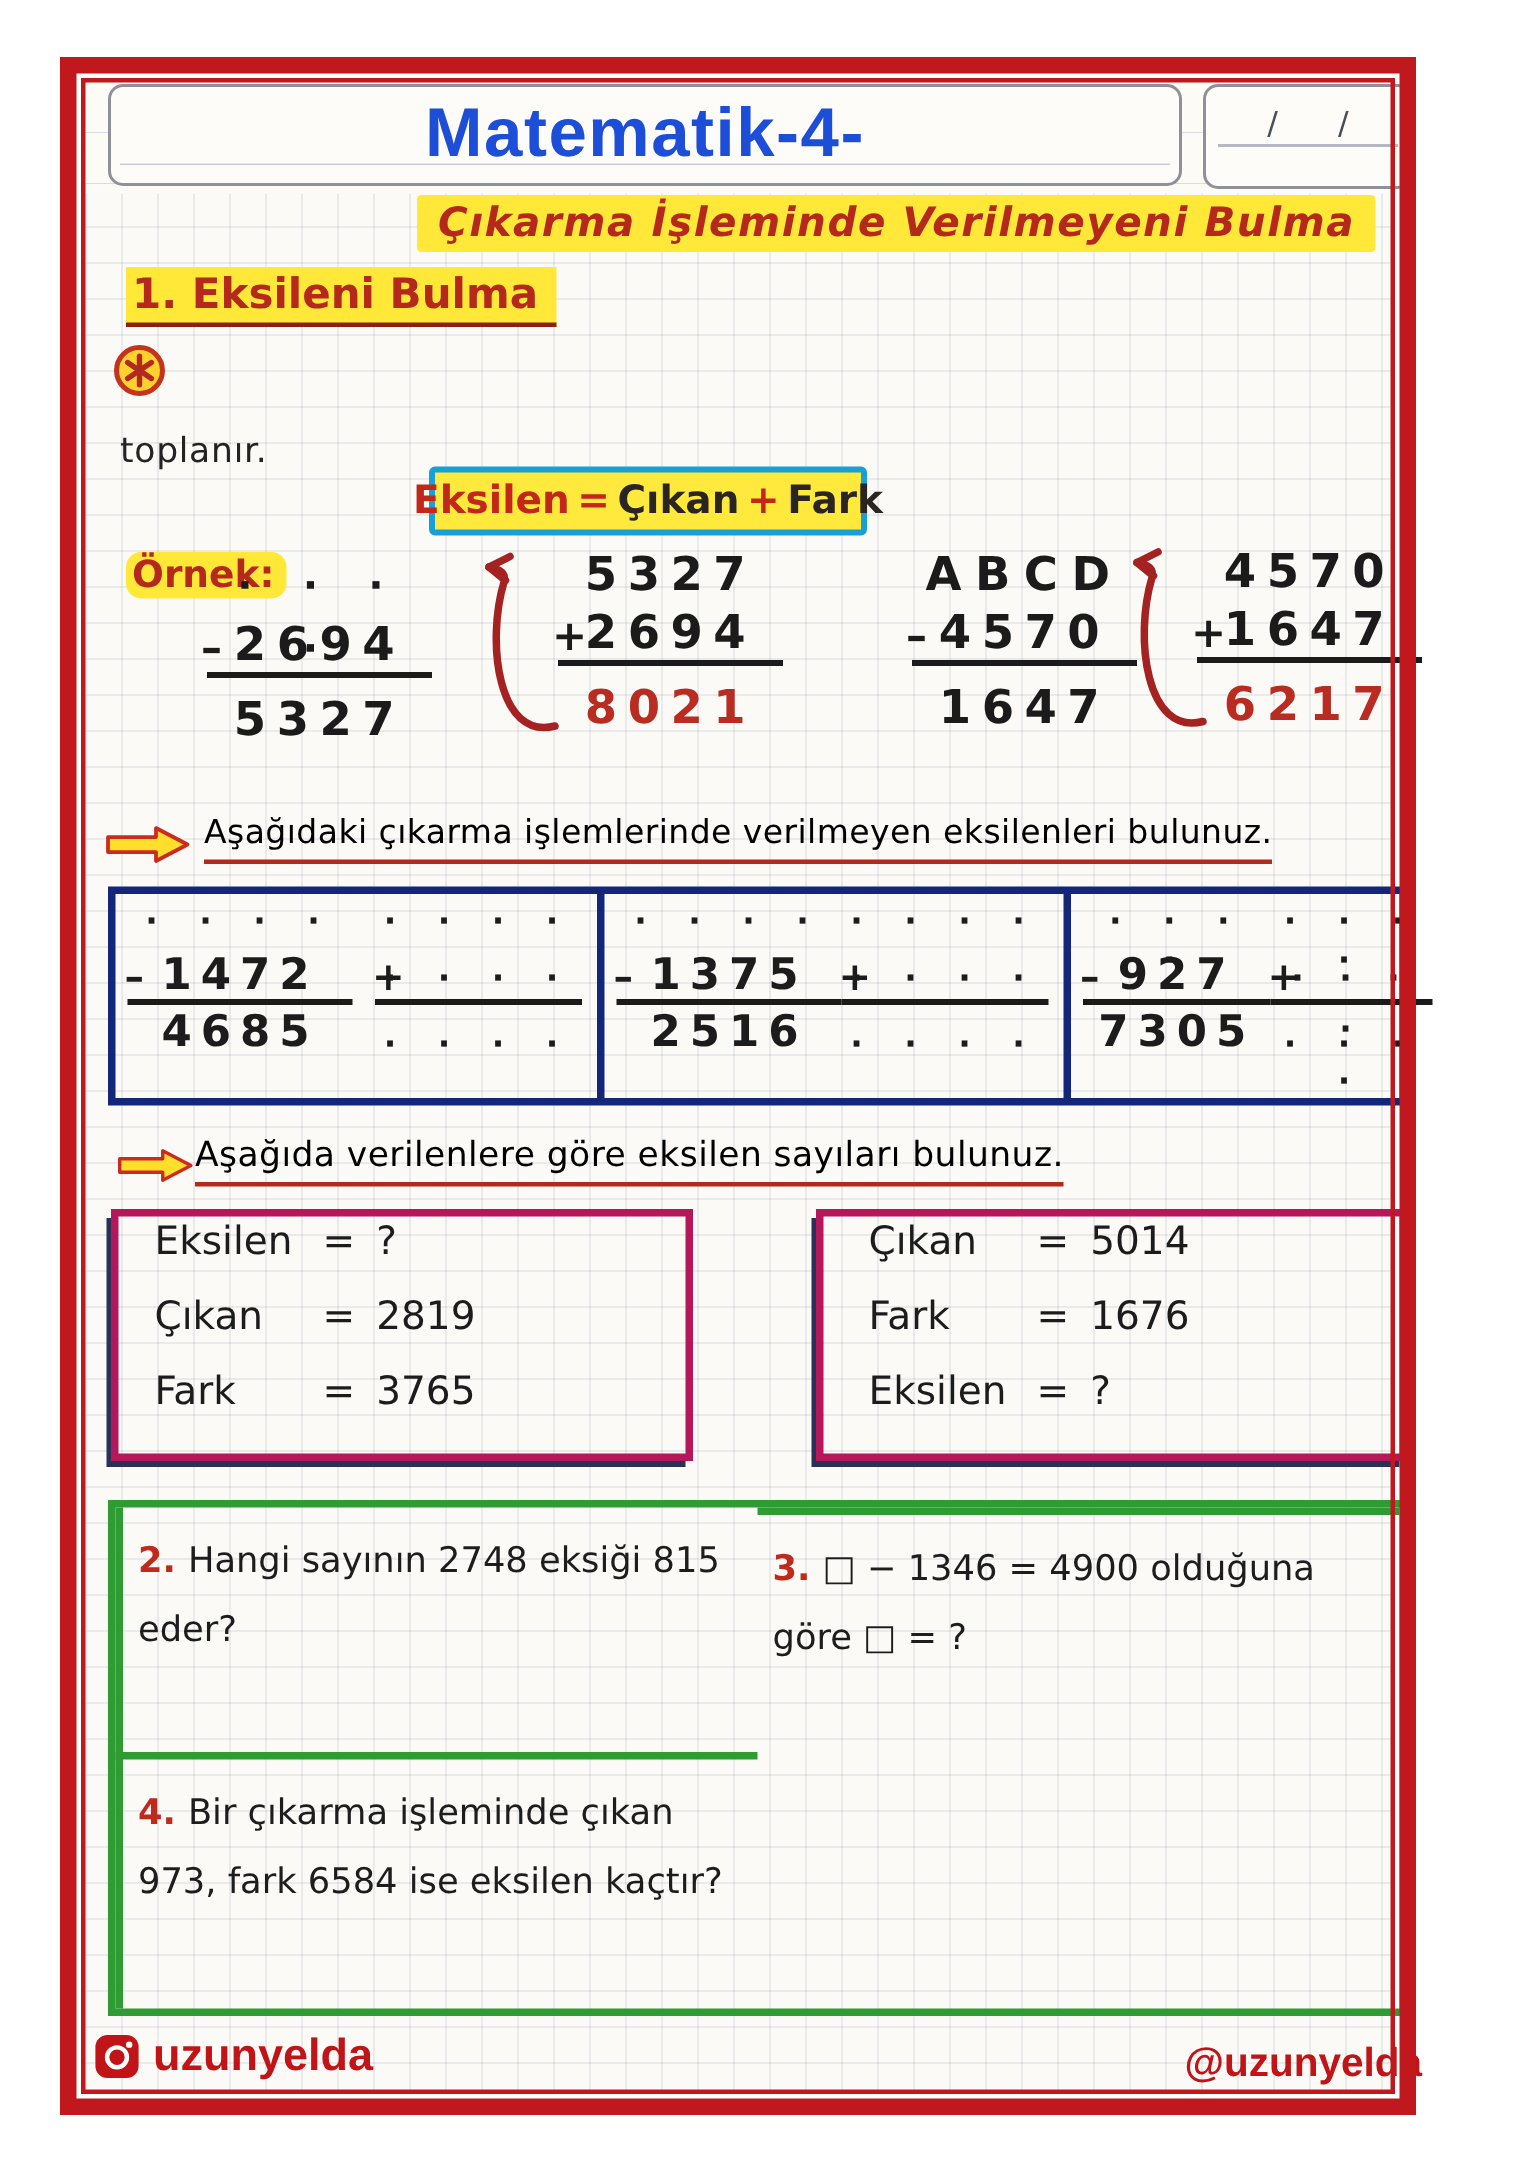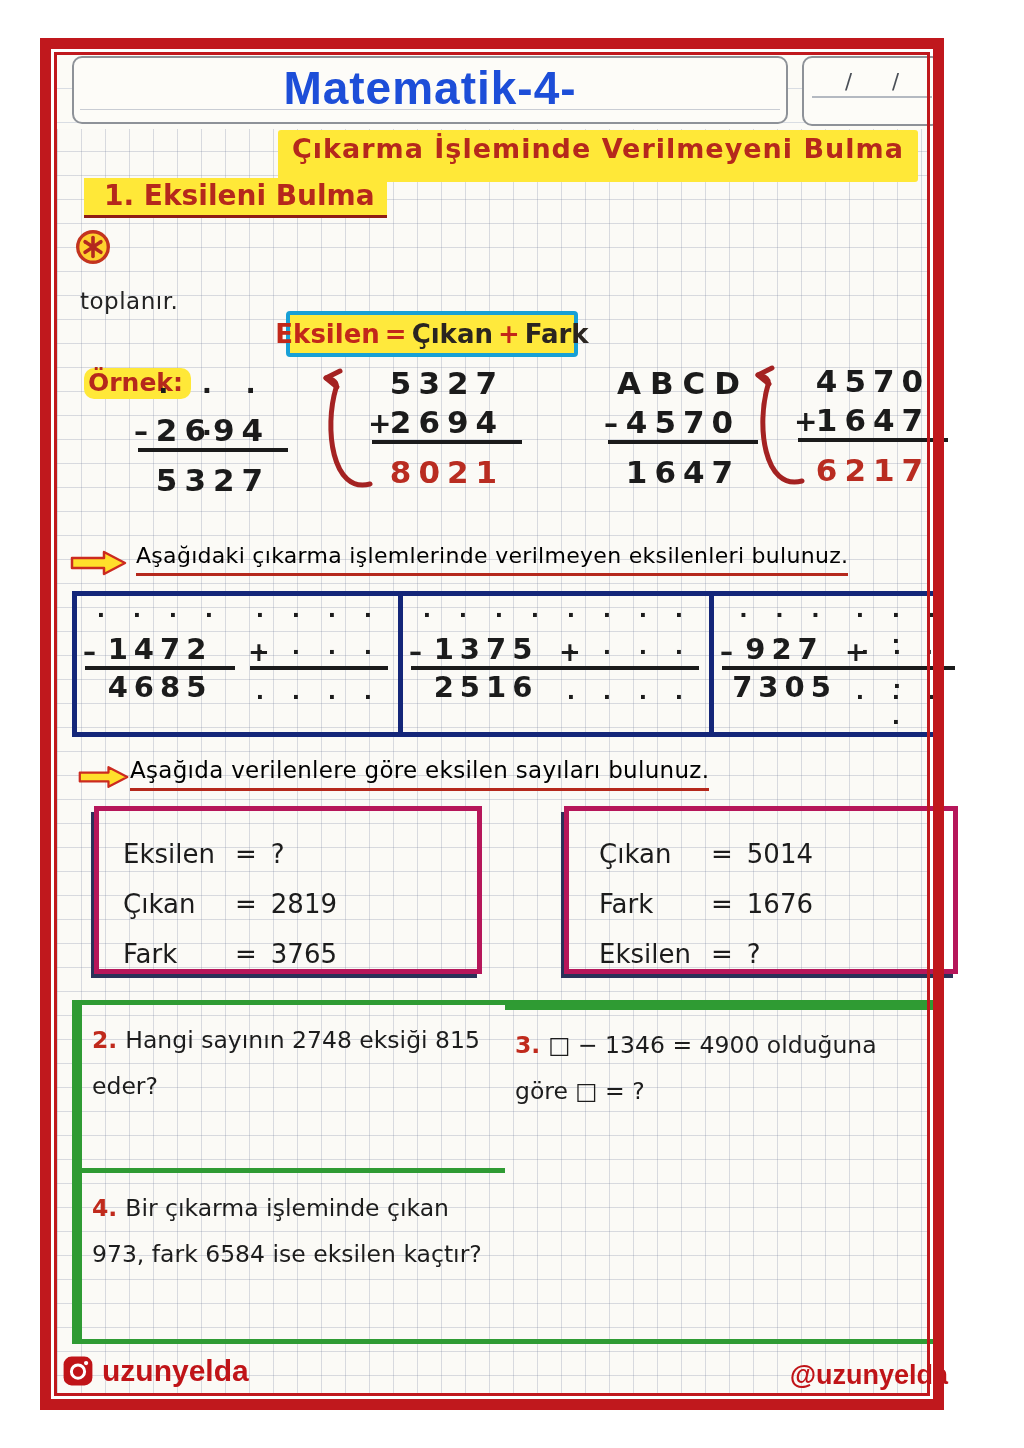--- a/index.html
+++ b/index.html
@@ -59,26 +59,26 @@
     border: 2px solid #8e9298; border-radius: 10px; background: #fdfcf8;
   }
   .date-text {
     position: absolute; left: 0; right: 0; top: 12px; text-align: center;
     font-size: 21px; color: #4a4f57; white-space: pre;
   }
   .date-line { position: absolute; left: 8px; right: 8px; top: 58%; border-top: 2px solid #b4b9c1; }
 
   
   .hl-main {
-    position: absolute; left: 278px; top: 130px; padding: 3px 14px 18px 14px;
+    position: absolute; left: 278px; top: 130px; padding: 3px 14px 4px 14px;
     background: #ffe838; color: #b5281c; font-size: 27px; font-weight: 700;
-    border-radius: 3px; letter-spacing: 1px;
+    border-radius: 3px; letter-spacing: 1px; font-style: italic;
   }
   .hl-section {
-    position: absolute; left: 84px; top: 178px; padding: 1px 12px 3px 20px;
+    position: absolute; left: 84px; top: 178px; padding: 1px 12px 3px 4px;
     background: #ffe838; color: #b5281c; font-size: 28px; font-weight: 700;
     border-bottom: 3.5px solid #8f1d15;
   }
 
   .par { font-size: 23px; color: #232323; letter-spacing: 0.5px; }
   .par-1 { left: 124px; top: 235px; width: 810px; }
   .par-2 { left: 80px; top: 288px; }
 
   
   .formula-box {
@@ -131,22 +131,21 @@
   .mid-sm { position: relative; height: 38px; line-height: 34px; border-bottom: 4px solid #1b1b1b;
             font-size: 29px; font-weight: 700; letter-spacing: 6px; }
   .mid-sm .op { position: absolute; left: -2px; top: 3px; letter-spacing: 0; font-size: 26px; }
   .bot-sm { font-size: 29px; font-weight: 700; letter-spacing: 6px; }
   .bot-dots { padding-top: 14px; font-size: 22px; letter-spacing: 10px; font-weight: 700; }
 
   
   .crimson-box {
     position: absolute; top: 806px; height: 168px;
     border: 5px solid #b6165a; box-shadow: -4px 5px 0 -1px #2a3158;
-    padding: 28px 0 0 24px;
-    margin-left: 20px;
+    padding: 2px 0 0 24px;
   }
   .crimson-a { left: 74px; width: 388px; }
   .crimson-b { left: 544px; width: 394px; padding-left: 30px; }
   .cb-row { height: 50px; font-size: 26px; color: #1c1c1c; }
   .cb-label { display: inline-block; width: 112px; }
   .cb-eq { margin-right: 14px; }
 
   
   .green-grid {
     position: absolute; left: 72px; top: 1000px; width: 866px; height: 344px;

